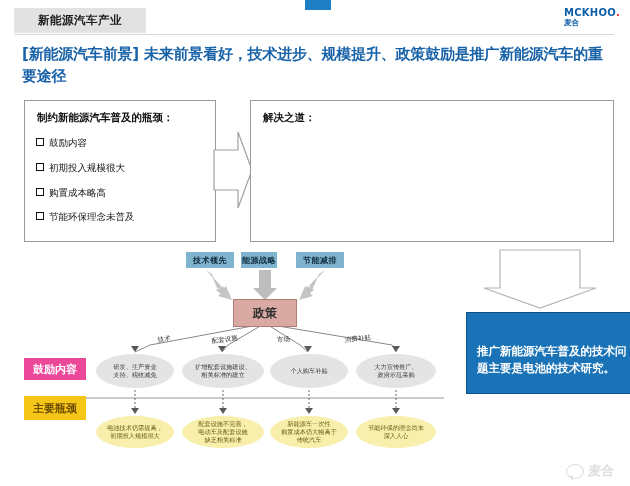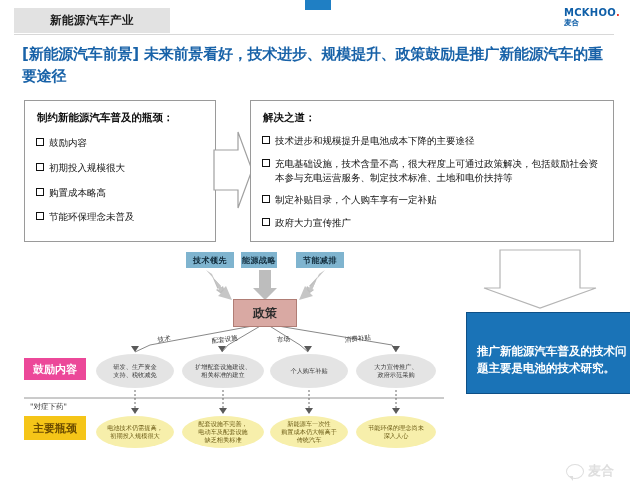--- a/index.html
+++ b/index.html
@@ -6,21 +6,21 @@
   body{width:630px;height:486px;position:relative;overflow:hidden;
        font-family:"DejaVu Sans","Liberation Sans",sans-serif;}
 
   .slide{position:absolute;left:0;top:0;width:630px;height:486px;background:#fff;}
 
   
   .top-stub{position:absolute;left:305px;top:0;width:26px;height:10px;background:#1f7fc4;}
 
   
   .hdr-band{position:absolute;left:14px;top:8px;width:600px;height:26px;border-bottom:1px solid #d8d8d8;}
-  .hdr-tab{position:absolute;left:14px;top:8px;width:156px;height:25px;background:#e2e2e2;
+  .hdr-tab{position:absolute;left:14px;top:8px;width:132px;height:25px;background:#e2e2e2;
            display:flex;align-items:center;justify-content:center;}
   .hdr-tab span{font-size:11.5px;font-weight:bold;color:#1a1a1a;letter-spacing:.5px;}
   .logo{position:absolute;right:10px;top:8px;text-align:left;line-height:1.05;}
   .logo .l1{font-size:10px;font-weight:bold;color:#0f5fa8;letter-spacing:.3px;}
   .logo .l1 i{color:#e8332a;font-style:normal;}
   .logo .l2{font-size:7.5px;color:#0f5fa8;font-weight:bold;}
 
   
   .title{position:absolute;left:22px;top:44px;width:590px;font-size:15px;line-height:1.45;
          font-weight:bold;color:#1862a8;letter-spacing:-.2px;}
@@ -48,21 +48,21 @@
 
   .policy{position:absolute;left:233px;top:299px;width:62px;height:26px;background:#d9a9a3;
           border:1px solid #b07d75;display:flex;align-items:center;justify-content:center;
           font-size:12px;font-weight:bold;color:#2b2b2b;}
 
   svg.dia{position:absolute;left:0;top:0;width:630px;height:486px;pointer-events:none;}
 
   
   .lbl-gray{position:absolute;left:24px;top:358px;width:62px;height:22px;background:#ec4899;
             display:flex;align-items:center;justify-content:center;font-size:11px;font-weight:bold;color:#fff;}
-  .lbl-yellow{position:absolute;left:24px;top:416px;width:62px;height:24px;background:#f5c518;
+  .lbl-yellow{position:absolute;left:24px;top:396px;width:62px;height:24px;background:#f5c518;
               display:flex;align-items:center;justify-content:center;font-size:11px;font-weight:bold;color:#6b4b00;}
   .duizheng{position:absolute;left:30px;top:402px;font-size:7.5px;color:#333;}
 
   
   .ell{position:absolute;border-radius:50%;display:flex;align-items:center;justify-content:center;
        text-align:center;line-height:1.3;color:#3a3a3a;}
   .ell-g{background:#e4e4e4;font-size:6.2px;}
   .ell-y{background:#f7efab;font-size:6.2px;color:#6a5a14;}
 
   .eg1{left:96px;top:354px;width:78px;height:34px;}
@@ -156,26 +156,20 @@
     <polygon points="500,250 580,250 580,288 596,288 540,308 484,288 500,288" fill="#ffffff" stroke="#b5b5b5" stroke-width="1.2"></polygon>
 
     <text x="158" y="342" font-size="6.5" fill="#333" font-family="DejaVu Sans" transform="rotate(-9 158 342)">技术</text>
     <text x="212" y="343" font-size="6.5" fill="#333" font-family="DejaVu Sans" transform="rotate(-7 212 343)">配套设施</text>
     <text x="277" y="342" font-size="6.5" fill="#333" font-family="DejaVu Sans" transform="rotate(-4 277 342)">市场</text>
     <text x="345" y="342" font-size="6.5" fill="#333" font-family="DejaVu Sans" transform="rotate(-6 345 342)">消费补贴</text>
   </svg>
 
   <div class="box box-r">
     <h4>解决之道：</h4>
-    <ul class="bl">
-      <li>技术进步和规模提升是电池成本下降的主要途径</li>
-      <li>充电基础设施，技术含量不高，很大程度上可通过政策解决，包括鼓励社会资本参与充电运营服务、制定技术标准、土地和电价扶持等</li>
-      <li>制定补贴目录，个人购车享有一定补贴</li>
-      <li>政府大力宣传推广</li>
-    </ul>
   </div>
 
   <div class="chip c1">技术领先</div>
   <div class="chip c2">能源战略</div>
   <div class="chip c3">节能减排</div>
 
   <div class="policy">政策</div>
 
   <div class="lbl-gray">鼓励内容</div>
   <div class="duizheng">"对症下药"</div>

